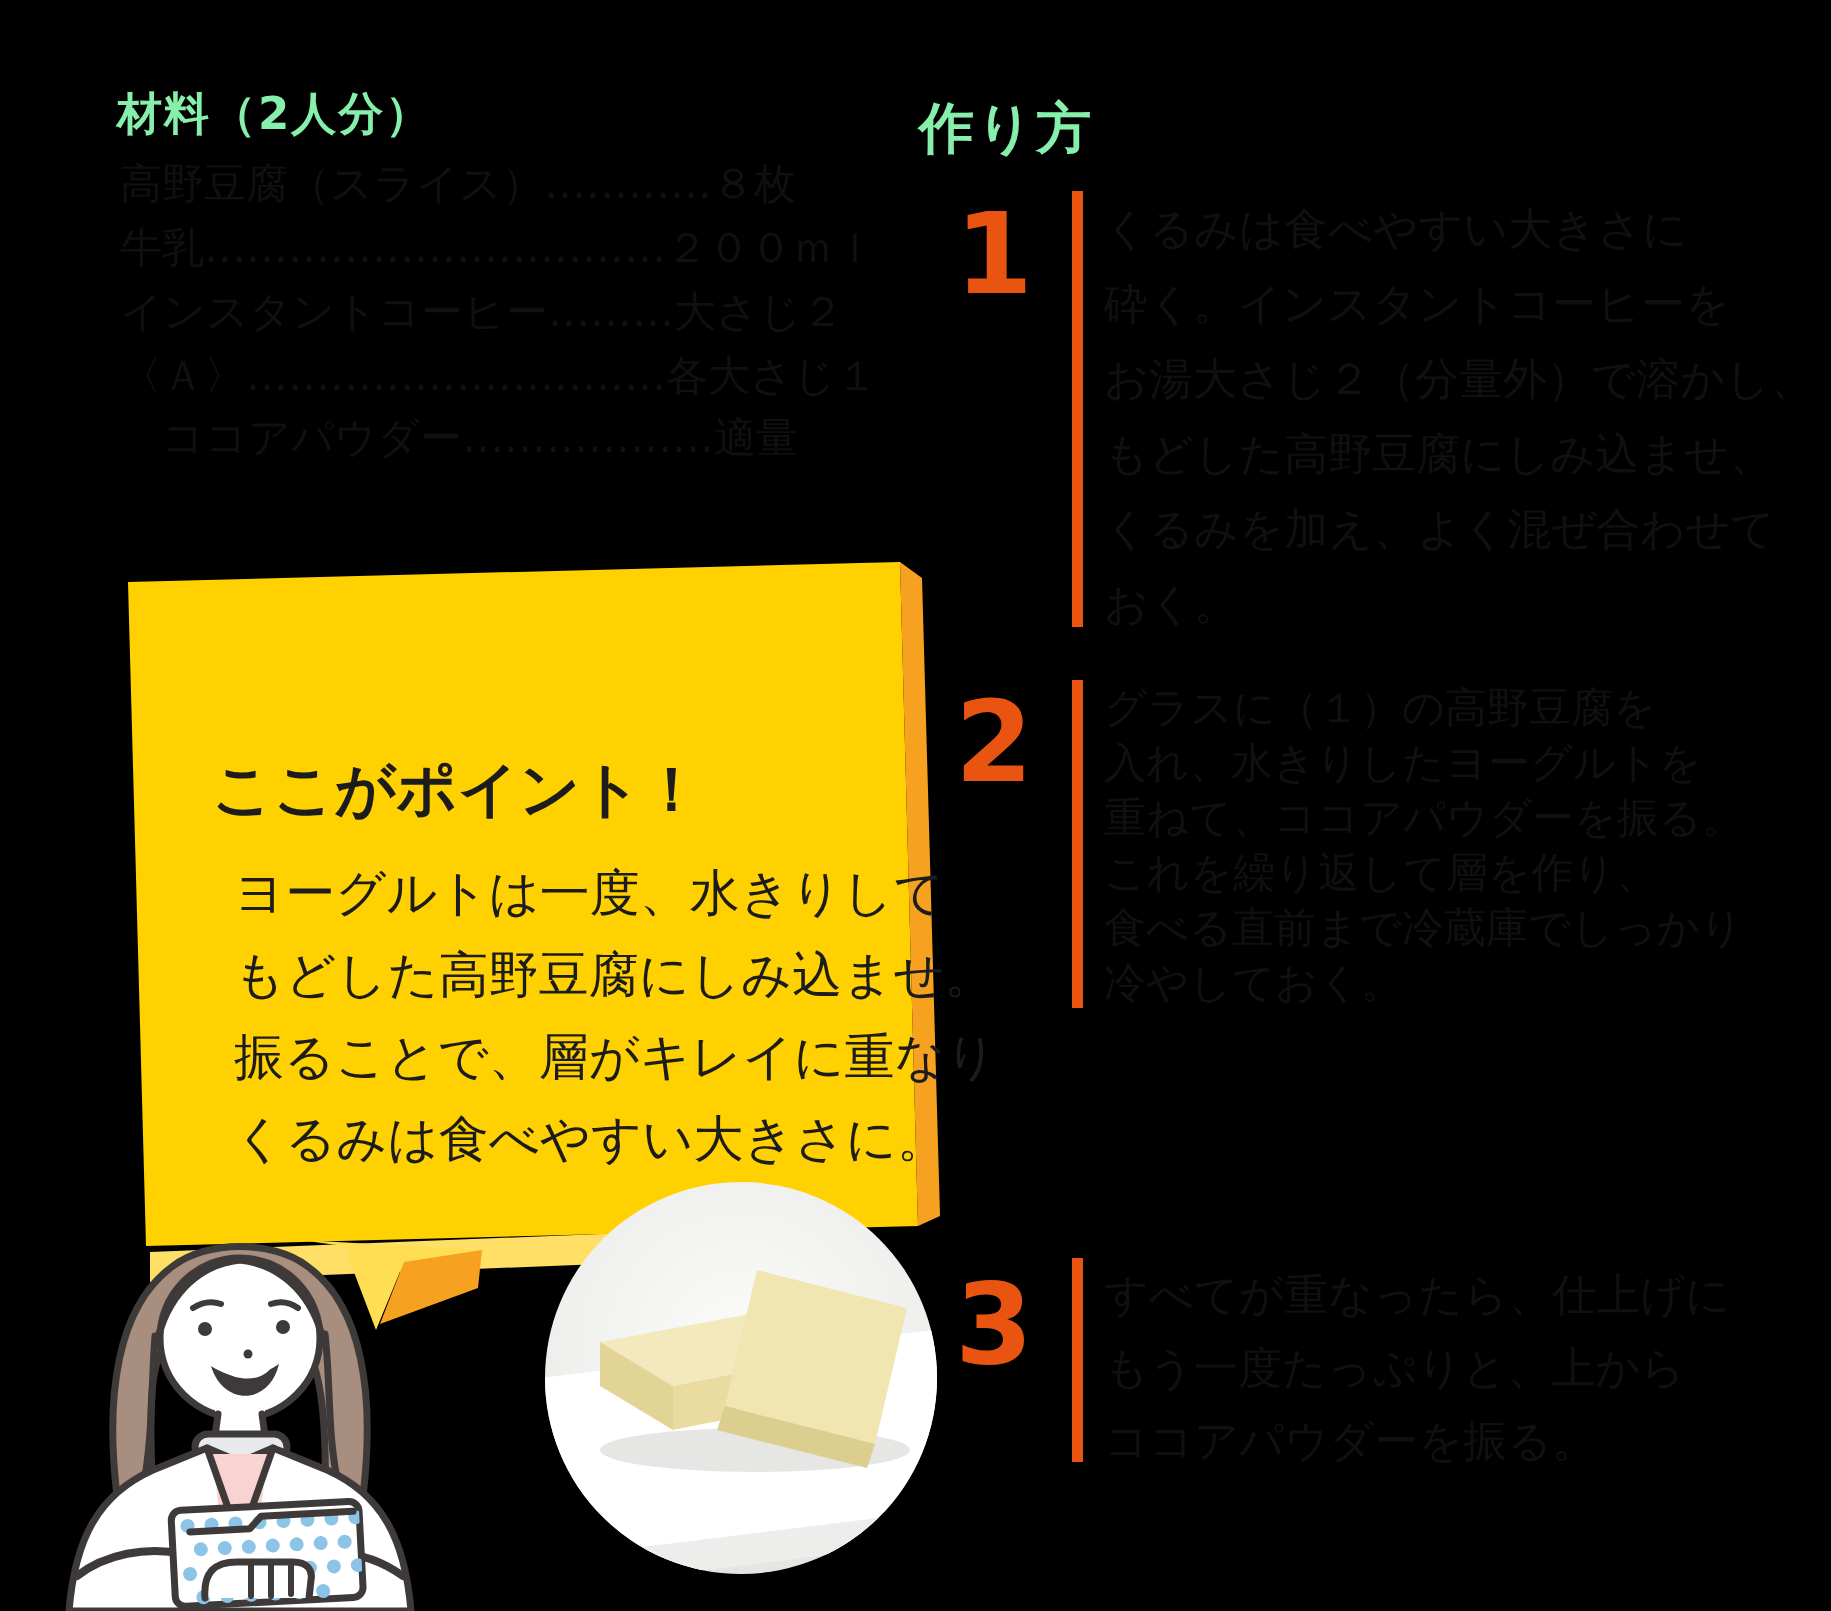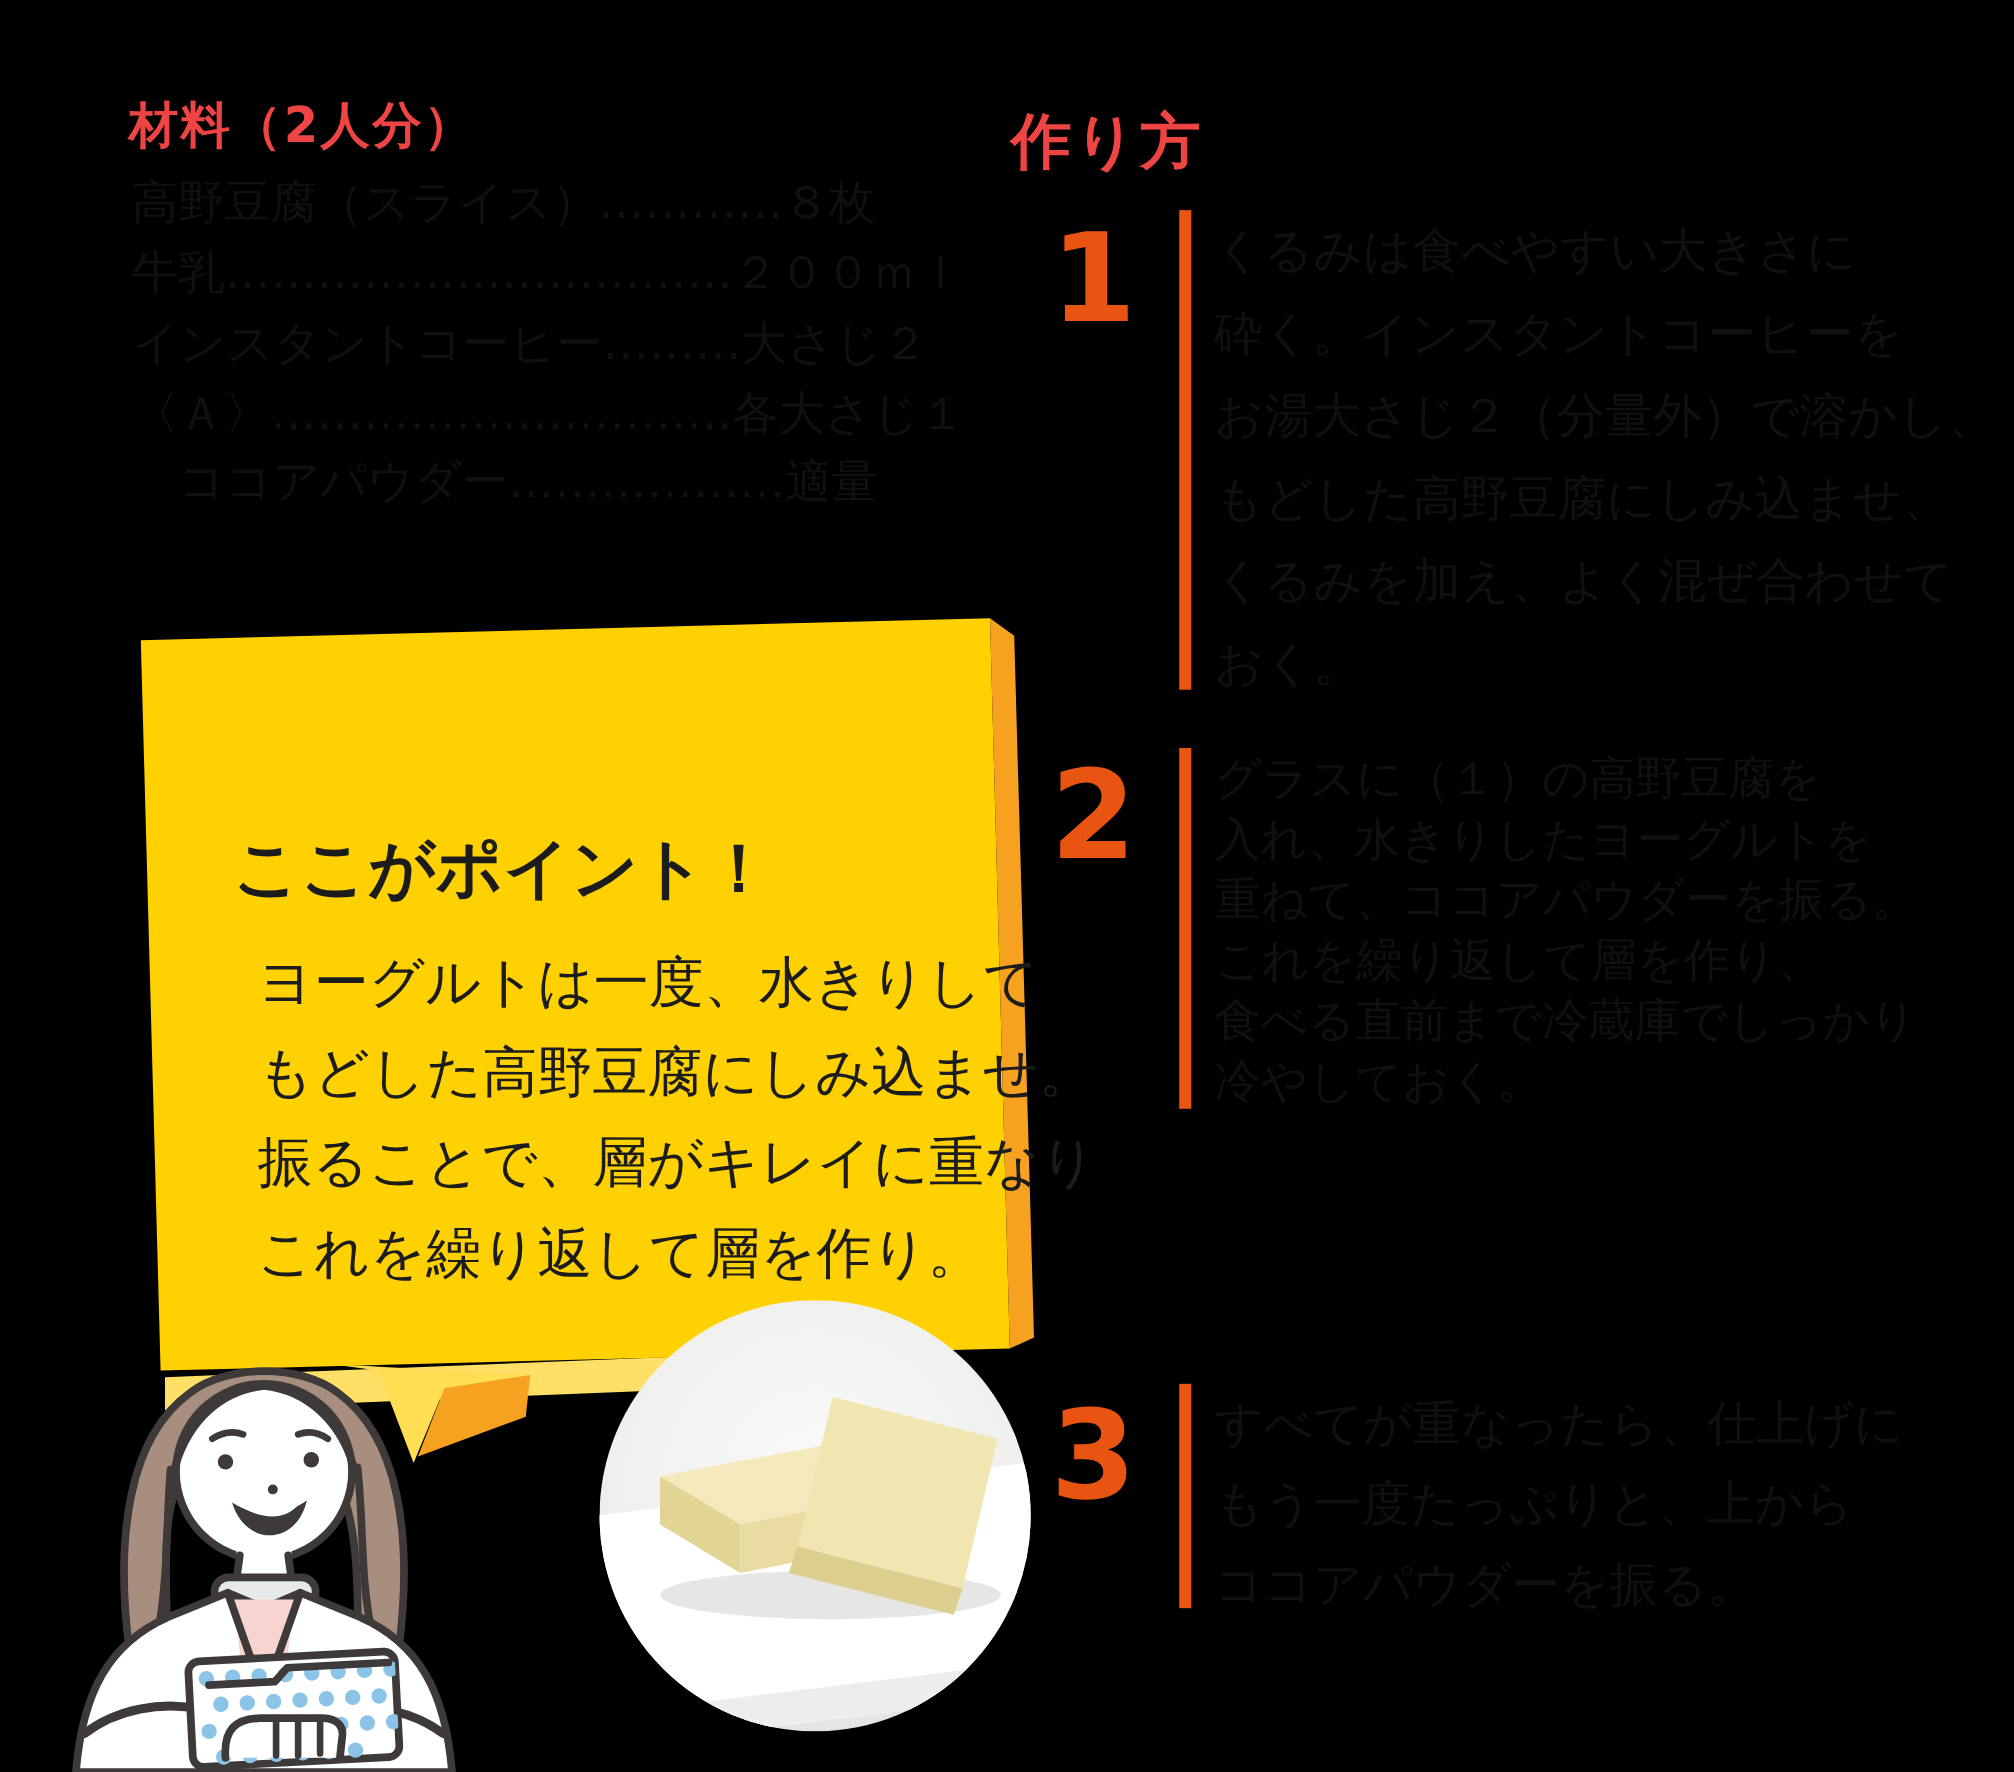--- a/index.html
+++ b/index.html
@@ -1,21 +1,21 @@
 <!DOCTYPE html>
 <html><head>
 <meta charset="utf-8">
 <style>
   html,body{margin:0;padding:0;background:#000;}
   .canvas{
     position:relative;width:1831px;height:1611px;background:#000000;
     overflow:hidden;font-family:"DejaVu Sans","Liberation Sans",sans-serif;
   }
   .abs{position:absolute;}
-  .orange{color:#ef4444;}
+  .orange{color:#86efac;}
   
   .ing-title{left:117px;top:84px;font-size:45px;font-weight:bold;letter-spacing:2px;}
   .ing-row{left:120px;width:700px;font-size:42px;color:#101010;white-space:nowrap;}
   .ing-row.r0{top:156px}.ing-row.r1{top:220px}.ing-row.r2{top:284px}
   .ing-row.r3{top:348px}.ing-row.r4{top:410px}
   
   .dir-title{left:919px;top:92px;font-size:55px;font-weight:bold;letter-spacing:3px;}
   .step-num{left:955px;width:74px;text-align:center;font-weight:bold;
             font-size:112px;line-height:1;color:#E95410;}
   .num1{top:198px}.num2{top:686px}.num3{top:1268px}
@@ -83,21 +83,21 @@
     <div>すべてが重なったら、仕上げに</div>
     <div>もう一度たっぷりと、上から</div>
     <div>ココアパウダーを振る。</div>
   </div>
 
   <div class="abs point-heading">ここがポイント！</div>
   <div class="abs point-body">
     <div>ヨーグルトは一度、水きりして</div>
     <div>もどした高野豆腐にしみ込ませ。</div>
     <div>振ることで、層がキレイに重なり</div>
-    <div>これを繰り返して層を作り。</div>
+    <div>くるみは食べやすい大きさに。</div>
   </div>
 
   <svg class="abs layer3" style="left:545px;top:1182px" width="392" height="392" viewBox="0 0 392 392">
     <defs>
       <radialGradient id="pg" cx="50%" cy="42%" r="70%">
         <stop offset="0%" stop-color="#FBFBF9"></stop>
         <stop offset="68%" stop-color="#EFEFED"></stop>
         <stop offset="100%" stop-color="#D7D7D5"></stop>
       </radialGradient>
       <clipPath id="pc">

